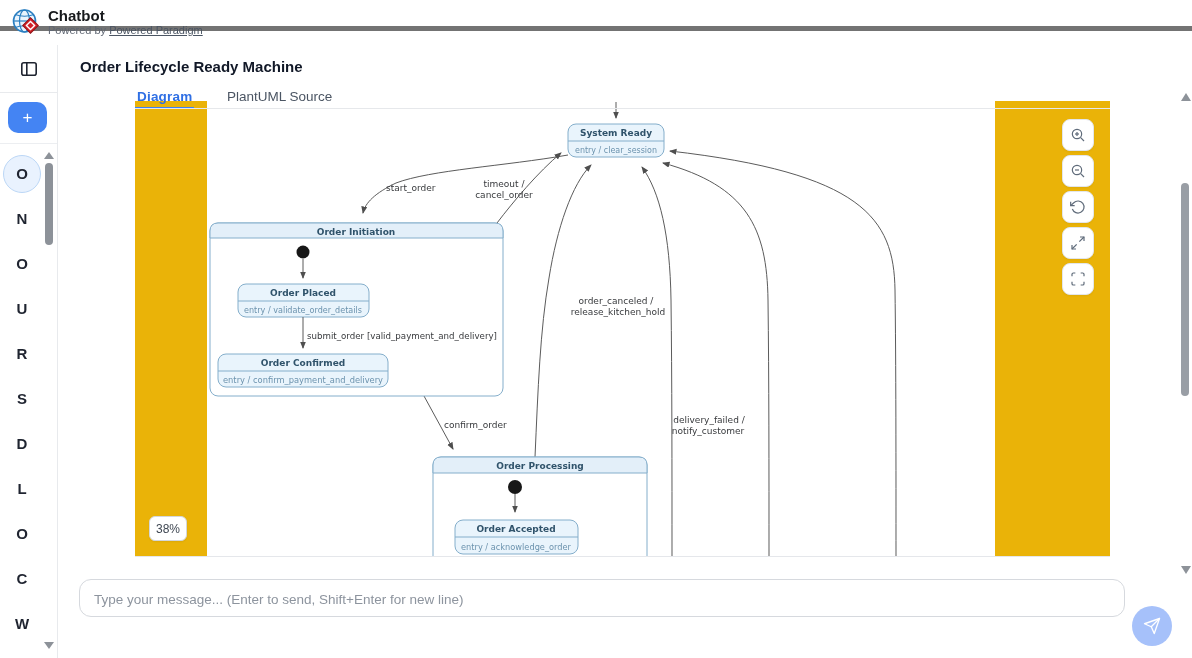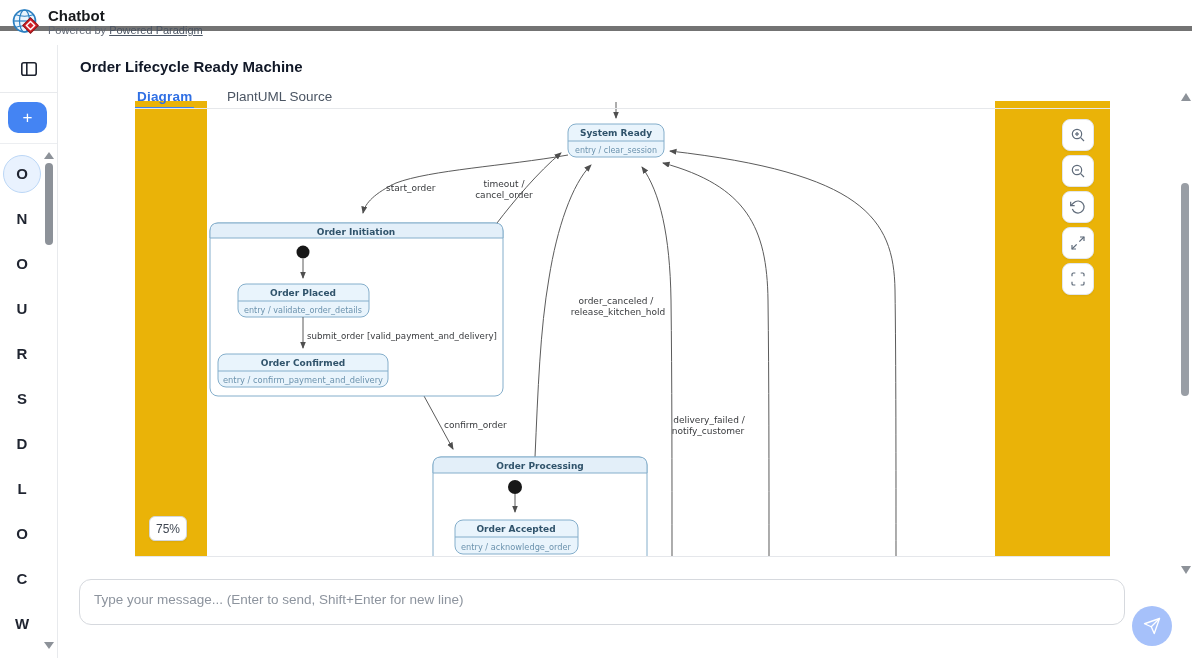--- a/index.html
+++ b/index.html
@@ -67,21 +67,21 @@
 
   
   .pg-scroll { position:absolute; right:0; top:90px; width:13px; height:487px; z-index:25; }
   .pg-up { position:absolute; left:2px; top:3px; width:0; height:0;
     border-left:5px solid transparent; border-right:5px solid transparent; border-bottom:8px solid #8d9299; }
   .pg-thumb { position:absolute; left:2px; top:93px; width:8px; height:213px; border-radius:4px; background:#999ea5; }
   .pg-down { position:absolute; left:2px; bottom:3px; width:0; height:0;
     border-left:5px solid transparent; border-right:5px solid transparent; border-top:8px solid #8d9299; }
 
   
-  .composer { position:absolute; left:79px; top:579px; width:1046px; height:46px;
+  .composer { position:absolute; left:79px; top:579px; width:1046px; height:38px;
     border:1px solid #d6d9de; border-radius:12px; background:#fff; z-index:10;padding-left:44px; }
   .composer textarea { position:absolute; left:14px; top:12px; width:1010px; height:34px; border:none;
     outline:none; resize:none; font-family:"Liberation Sans",sans-serif; font-size:13.5px; color:#1f2430;
     background:transparent; }
   .composer textarea::placeholder { color:#8d949e; }
   .send-btn { position:absolute; left:1132px; top:606px; width:40px; height:40px; border-radius:50%;
     background:#a6c1fa; border:none; display:flex; align-items:center; justify-content:center;
     cursor:pointer; z-index:11; }
 
   
@@ -281,21 +281,21 @@
   <div class="zbtn">
     <svg width="16" height="16" viewBox="0 0 24 24" fill="none" stroke="currentColor" stroke-width="1.8">
       <path d="M8 3H5a2 2 0 0 0-2 2v3"></path>
         <path d="M21 8V5a2 2 0 0 0-2-2h-3"></path>
       <path d="M16 21h3a2 2 0 0 0 2-2v-3"></path>
         <path d="M3 16v3a2 2 0 0 0 2 2h3"></path>
     </svg>
   </div>
 </div>
 
-<div class="zoom-badge">75%</div>
+<div class="zoom-badge">38%</div>
 
 <div class="pg-scroll">
   <div class="pg-up"></div>
   <div class="pg-thumb"></div>
   <div class="pg-down"></div>
 </div>
 
 <div class="composer">
   <textarea placeholder="Type your message... (Enter to send, Shift+Enter for new line)" style=""></textarea>
 </div>

